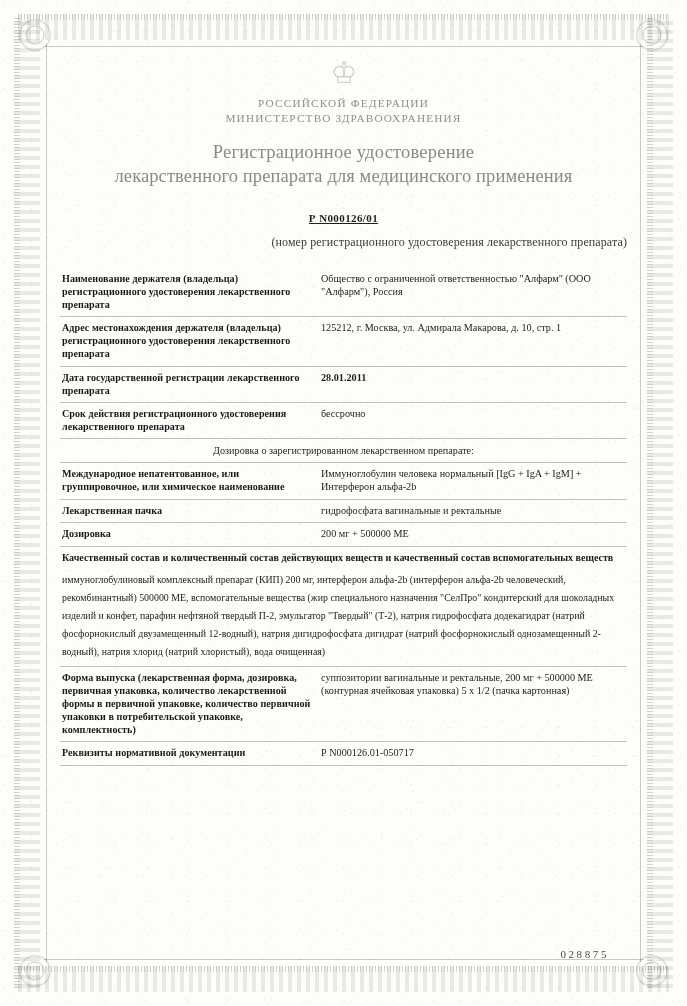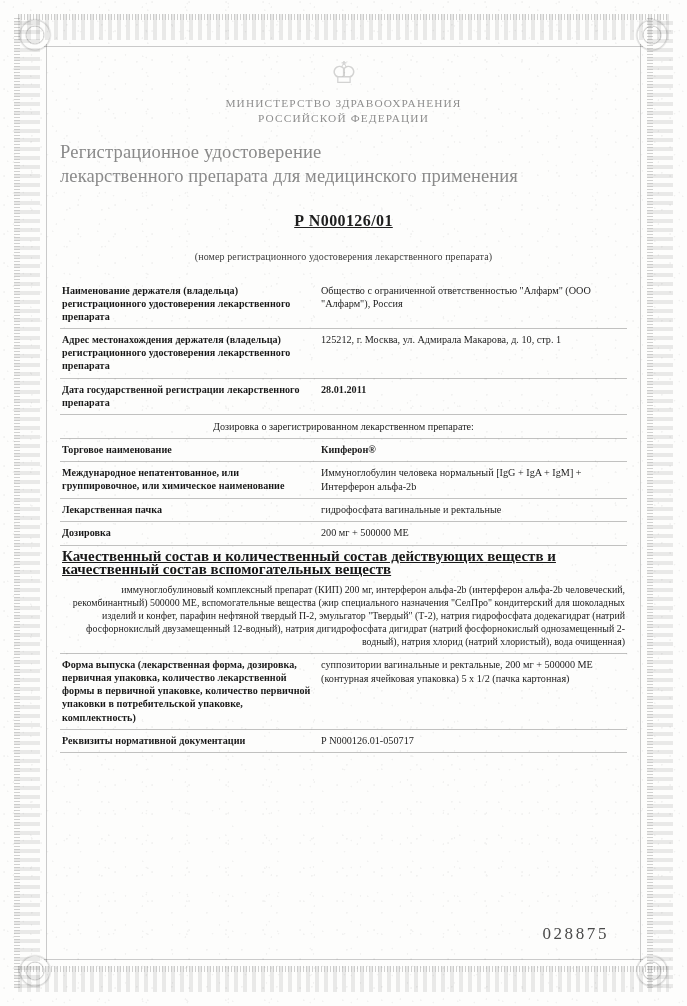--- a/index.html
+++ b/index.html
@@ -113,41 +113,43 @@
     text-align:center;
     font-size:11.3px;
     letter-spacing:1.15px;
     color:#8e8e8e;
     line-height:15px;
     font-family:"Liberation Serif", serif;
   }
 
   #doc-title {
     margin-top:14px;
+    text-align:center;
     color:#8a8a8a;
     font-size:18.5px;
     line-height:24px;
     font-family:"Liberation Serif", serif;
     letter-spacing:.2px;
   }
   #doc-title .l2 { letter-spacing:.1px; }
 
   #reg-block { margin-top:22px; text-align:center; }
   #reg-number {
-    font-size:16px; font-weight:bold;
+    font-size:11px; font-weight:bold;
     text-decoration:underline;
     letter-spacing:.4px;
     color:#1f1f1f;
     margin-top:24px;
   }
   #reg-caption {
-    margin-top:21px;
-    font-size:10px;
+    margin-top:11px;
+    font-size:12px;
     color:#3a3a3a;
     letter-spacing:.1px;
+    text-align:right;
   }
 
   
   #cert-table {
     margin-top:18px;
     width:100%;
     border-collapse:collapse;
     table-layout:fixed;
   }
   #cert-table td {
@@ -174,40 +176,39 @@
 
   td.section {
     text-align:center;
     font-size:10.2px;
     color:#232323;
     padding:6px 2px 6px 2px !important;
   }
 
   td.compo-head {
     font-weight:bold;
-    font-size:15px;
+    font-size:10px;
     line-height:13.2px;
     color:#191919;
     border-bottom:none !important;
     padding-bottom:1px !important;
-    text-decoration:underline;
   }
   td.compo-body {
     font-size:9.9px;
-    line-height:13px;
+    line-height:18px;
     color:#1c1c1c;
-    text-align:right;
+    text-align:left;
     padding-top:6px !important;
   }
   td.value.left { text-align:left; padding-left:6px; }
 
   #serial {
     position:absolute;
-    right:78px; bottom:62px;
-    font-size:17px;
+    right:78px; bottom:46px;
+    font-size:11px;
     letter-spacing:2.6px;
     color:#4a4a4a;
     font-family:"Liberation Serif", serif;
   }
 </style>
 </head>
 <body>
 
 <div id="scan-frame">
   <div class="orn orn-h" id="orn-top"></div>
@@ -223,22 +224,22 @@
   <div class="corner" id="corner-bl"></div>
   <div class="corner" id="corner-br"></div>
 </div>
 
 <div id="sheet">
 
   <div id="emblem-wrap">
     <span id="emblem">♔</span>
   </div>
 
+  <div class="ministry">РОССИЙСКОЙ ФЕДЕРАЦИИ</div>
   <div class="ministry">МИНИСТЕРСТВО ЗДРАВООХРАНЕНИЯ</div>
-  <div class="ministry">РОССИЙСКОЙ ФЕДЕРАЦИИ</div>
 
   <div id="doc-title">
     <div class="l1">Регистрационное удостоверение</div>
     <div class="l2">лекарственного препарата для медицинского применения</div>
   </div>
 
   <div id="reg-block">
     <div id="reg-number">Р N000126/01</div>
     <div id="reg-caption">(номер регистрационного удостоверения лекарственного препарата)</div>
   </div>
@@ -251,29 +252,29 @@
         <td class="value">Общество с ограниченной ответственностью "Алфарм" (ООО "Алфарм"), Россия</td>
       </tr>
       <tr>
         <td class="label">Адрес местонахождения держателя (владельца) регистрационного удостоверения лекарственного препарата</td>
         <td class="value">125212, г. Москва, ул. Адмирала Макарова, д. 10, стр. 1</td>
       </tr>
       <tr>
         <td class="label">Дата государственной регистрации лекарственного препарата</td>
         <td class="value bold">28.01.2011</td>
       </tr>
+      <tr>
+        <td class="label">Срок действия регистрационного удостоверения лекарственного препарата</td>
+        <td class="value">бессрочно</td>
+      </tr>
 
       <tr>
         <td class="section" colspan="2">Дозировка о зарегистрированном лекарственном препарате:</td>
       </tr>
 
-      <tr>
-        <td class="label">Торговое наименование</td>
-        <td class="value bold">Кипферон®</td>
-      </tr>
       <tr>
         <td class="label">Международное непатентованное, или группировочное, или химическое наименование</td>
         <td class="value">Иммуноглобулин человека нормальный [IgG + IgA + IgM] + Интерферон альфа-2b</td>
       </tr>
       <tr>
         <td class="label">Лекарственная пачка</td>
         <td class="value">гидрофосфата вагинальные и ректальные</td>
       </tr>
       <tr>
         <td class="label">Дозировка</td>

